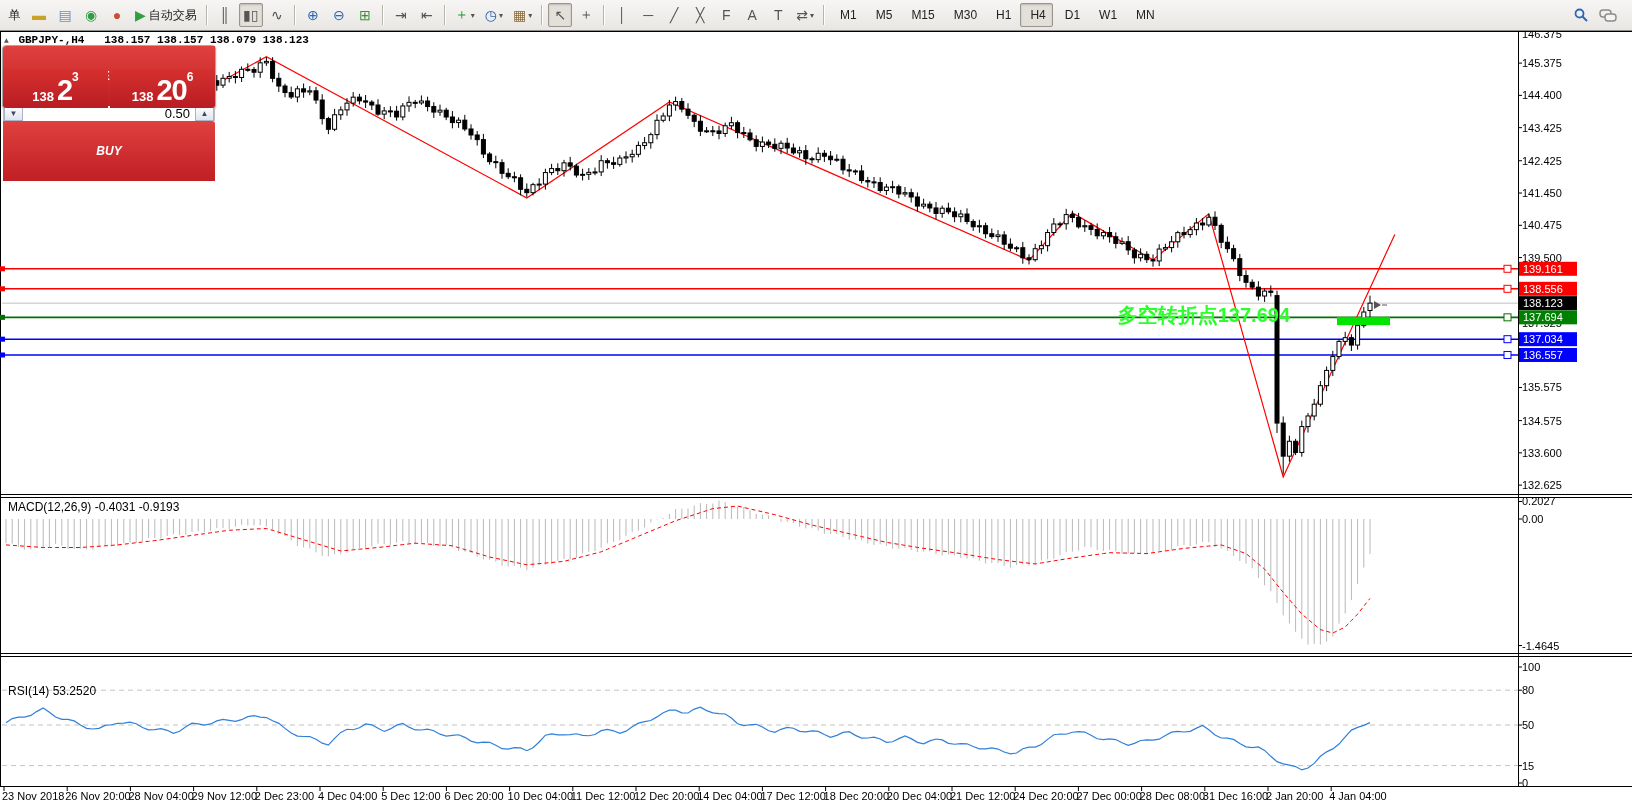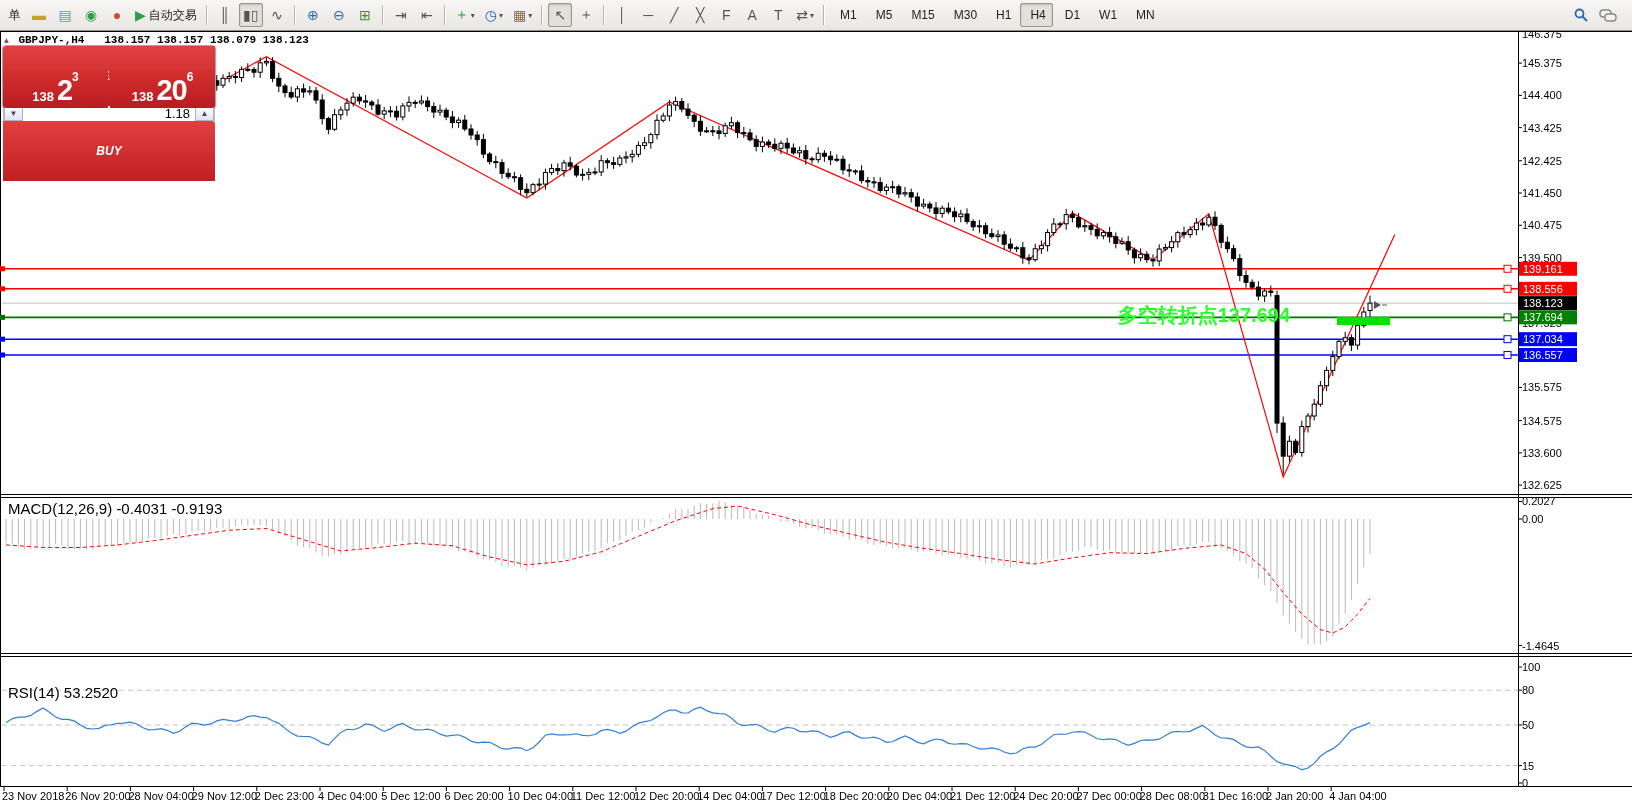--- a/index.html
+++ b/index.html
@@ -14,21 +14,21 @@
   .tb-item{display:flex;align-items:center;justify-content:center;min-width:24px;height:24px;
     margin:0 1px;border:1px solid transparent;border-radius:2px;cursor:default;
     font-size:14px;color:#444;white-space:nowrap;padding:0 3px;box-sizing:border-box;}
   .tb-item.active{background:#e3e0da;border:1px solid #9a968f;box-shadow:inset 0 1px 2px rgba(0,0,0,.18);}
   .tb-item .caret{font-size:8px;color:#555;margin-left:2px;}
   .tb-item .txt{font-size:12px;color:#222;margin-left:3px;}
   .tb-item.tf{font-size:11px;color:#333;padding:0 6px;align-items:center;}
   .tb-right{margin-left:auto;display:flex;align-items:center;margin-right:10px;}
   
   #chart-svg{position:absolute;left:0;top:0;z-index:5;}
-  .ind-label{position:absolute;z-index:8;font-size:15px;color:#000;white-space:nowrap;}
+  .ind-label{position:absolute;z-index:8;font-size:12px;color:#000;white-space:nowrap;}
   
   #symbol-line{position:absolute;left:4px;top:34px;z-index:20;font-size:11px;font-weight:bold;color:#000;white-space:nowrap;font-family:Liberation Mono, monospace;}
   #symbol-line .tri{font-size:8px;color:#555;margin-right:3px;}
   #trade-panel{position:absolute;left:2px;top:45px;width:212px;z-index:20;
     border:1px solid #a9a9a9;border-radius:4px;background:#fff;box-shadow:0 1px 2px rgba(0,0,0,.25);}
   #tp-top{display:flex;height:22px;flex-direction:column;}
   .tp-btn{background:linear-gradient(#e0413f,#c01f23);color:#fff;font-size:12px;font-weight:bold;
      display:flex;align-items:center;justify-content:center;flex:0 0 60px;cursor:pointer;}
   #tp-sell{border-top-left-radius:3px;}
   #tp-buy{border-top-right-radius:3px;font-style:italic;}
@@ -1026,21 +1026,21 @@
   <span>GBPJPY-,H4</span>
   <span>&nbsp;</span>
   <span>138.157 138.157 138.079 138.123</span>
 </div>
 
 <div id="trade-panel">
   <div id="tp-top">
     <div id="tp-sell" class="tp-btn">SELL</div>
     <div id="tp-vol">
       <div class="vol-btn">▼</div>
-      <div id="vol-value">1.18</div>
+      <div id="vol-value">0.50</div>
       <div class="vol-btn">▲</div>
     </div>
     <div id="tp-buy" class="tp-btn">BUY</div>
   </div>
   <div id="tp-bottom">
     <div id="tp-price-sell" class="tp-price">
       <span class="tp-small">138</span>
       <span class="tp-big">2</span>
       <span class="tp-sup">3</span>
     </div>

